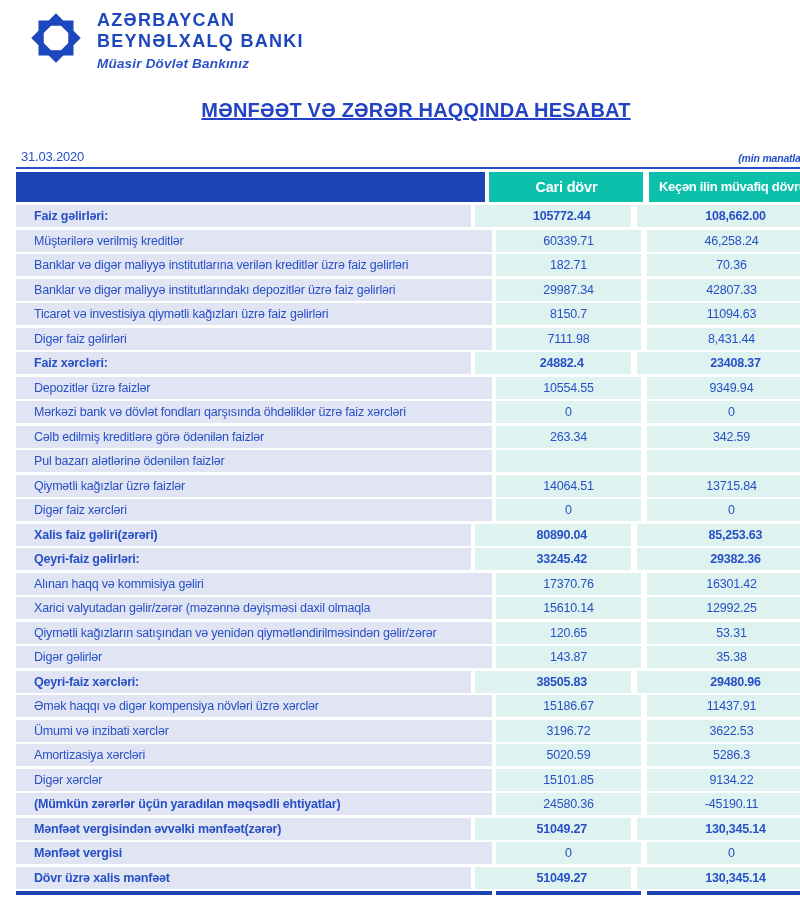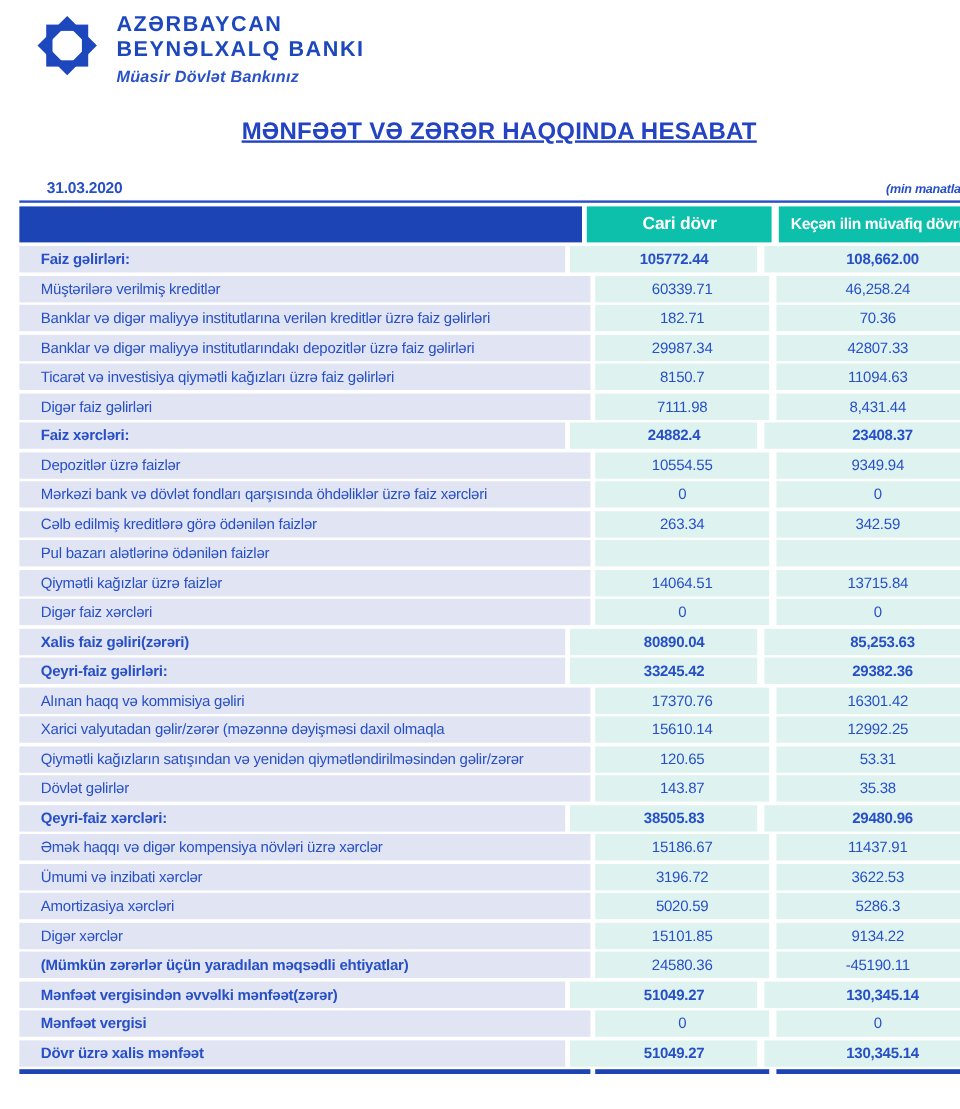--- a/index.html
+++ b/index.html
@@ -9,21 +9,21 @@
   }
   
   .brand{position:absolute;top:8px;left:12px;display:flex;align-items:flex-start;gap:13px;}
   .brand-logo{flex:0 0 auto;margin-top:2px;}
   .brand-text{padding-top:2px;}
   .brand-name{color:#1d47bd;font-weight:bold;font-size:18px;line-height:21px;letter-spacing:1.3px;}
   .brand-tagline{color:#2a52c8;font-style:italic;font-size:13.5px;font-weight:bold;margin-top:4px;letter-spacing:0.2px;}
   
   .report-title{position:absolute;top:99px;left:0;width:100%;text-align:center;
     color:#2343c4;font-weight:bold;font-size:20px;letter-spacing:0.2px;text-decoration:underline;}
-  .report-date{position:absolute;top:149px;left:23px;color:#2750c7;font-weight:bold;font-size:13px;}
+  .report-date{position:absolute;top:149px;left:5px;color:#2750c7;font-weight:normal;font-size:13px;}
   .unit-note{position:absolute;top:152px;right:12px;color:#2750c7;font-style:italic;font-weight:bold;font-size:10.5px;}
   .top-rule{position:absolute;top:167px;left:0;width:800px;height:2px;background:#2750c7;}
   
   .table{position:absolute;top:172px;left:0;width:800px;}
   .hrow{display:flex;height:30px;margin-bottom:3px;}
   .h-label{width:476px;margin-right:4px;background:#1d44b4;}
   .h-col{background:#0cc0ac;color:#fff;font-weight:bold;text-align:center;line-height:30px;}
   .h-cur{width:156px;margin-right:6px;font-size:14.5px;}
   .h-prev{width:169px;font-size:13px;letter-spacing:-0.3px;}
   .trow{display:flex;height:22px;margin-bottom:2.5px;}
@@ -160,21 +160,21 @@
     <div class="cell label">Xarici valyutadan gəlir/zərər (məzənnə dəyişməsi daxil olmaqla</div>
     <div class="cell val current">15610.14</div>
     <div class="cell val previous">12992.25</div>
   </div>
         <div class="trow">
     <div class="cell label">Qiymətli kağızların satışından və yenidən qiymətləndirilməsindən gəlir/zərər</div>
     <div class="cell val current">120.65</div>
     <div class="cell val previous">53.31</div>
   </div>
         <div class="trow">
-    <div class="cell label">Dövlət gəlirlər</div>
+    <div class="cell label">Digər gəlirlər</div>
     <div class="cell val current">143.87</div>
     <div class="cell val previous">35.38</div>
   </div>
         <div class="trow bold-label bold-values">
     <div class="cell label">Qeyri-faiz xərcləri:</div>
     <div class="cell val current">38505.83</div>
     <div class="cell val previous">29480.96</div>
   </div>
         <div class="trow">
     <div class="cell label">Əmək haqqı və digər kompensiya növləri üzrə xərclər</div>

